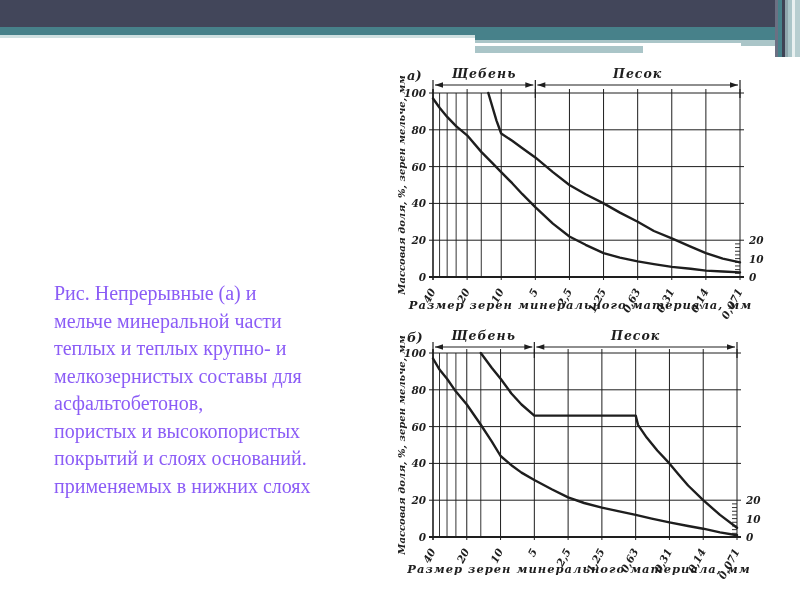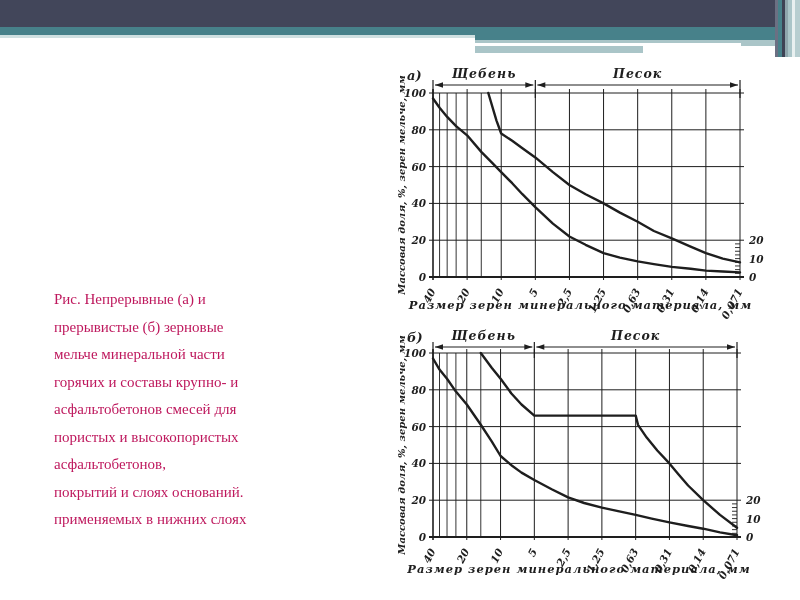--- a/index.html
+++ b/index.html
@@ -14,22 +14,22 @@
   .hdr-light-b{position:absolute;left:643px;top:40px;width:98px;height:3px;background:#aac5c8;}
   .hdr-light-c{position:absolute;left:741px;top:40px;width:59px;height:6px;background:#aac5c8;}
   .hdr-white-line{position:absolute;left:475px;top:43px;width:266px;height:3px;background:#ffffff;}
   .hdr-stripes{position:absolute;left:775px;top:0;width:25px;height:57px;display:flex;}
   .hdr-stripes div{height:100%;}
   .s1{width:3px;background:#6b7083;} .s2{width:4px;background:#47818a;}
   .s3{width:3px;background:#3e4254;} .s4{width:3px;background:#8fa6ad;}
   .s5{width:4px;background:#aac5c8;} .s6{width:3px;background:#e8f0f0;}
   .s7{width:5px;background:#b7ced0;}
   
-  .caption{position:absolute;left:54px;top:286px;width:350px;color:#be185d;
-           font-size:15px;line-height:27.5px;}
+  .caption{position:absolute;left:54px;top:280px;width:350px;color:#8b5cf6;
+           font-size:20px;line-height:27.5px;}
   
   .chart{position:absolute;left:395px;width:405px;height:260px;}
   #chart-a{top:60px;} #chart-b{top:320px;}
   svg text{fill:#1e1e1e;}
   .tl{font:italic 700 10.5px "DejaVu Serif",serif;}
   .zl{font:italic 700 12.5px "DejaVu Serif",serif;letter-spacing:1px;}
   .pl{font:italic 700 13px "DejaVu Serif",serif;}
   .al{font:italic 700 11.5px "DejaVu Serif",serif;letter-spacing:1px;}
   .yl{font:italic 700 10px "DejaVu Serif",serif;}
 </style>
@@ -51,26 +51,25 @@
     <div class="s2"></div>
     <div class="s3"></div>
     <div class="s4"></div>
     <div class="s5"></div>
     <div class="s6"></div>
     <div class="s7"></div>
   </div>
 
   <div class="caption">
     <div>Рис.  Непрерывные (а) и</div>
-    <div>прерывистые (б) зерновые</div>
     <div>мельче минеральной части</div>
-    <div>горячих и составы крупно- и</div>
-    <div>асфальтобетонов смесей для</div>
+    <div>теплых и теплых крупно- и</div>
+    <div>мелкозернистых составы для</div>
+    <div>асфальтобетонов,</div>
     <div>пористых и высокопористых</div>
-    <div>асфальтобетонов,</div>
     <div>покрытий и слоях оснований.</div>
     <div>применяемых в нижних слоях</div>
   </div>
 
   <svg id="chart-a" class="chart" viewBox="0 0 405 260">
       <line x1="34" y1="217" x2="349" y2="217" stroke="#1e1e1e" stroke-width="1.8"></line>
       <text x="31" y="221" class="tl" text-anchor="end">0</text>
       <line x1="34" y1="180.2" x2="349" y2="180.2" stroke="#1e1e1e" stroke-width="1"></line>
       <text x="31" y="184.2" class="tl" text-anchor="end">20</text>
       <line x1="34" y1="143.4" x2="349" y2="143.4" stroke="#1e1e1e" stroke-width="1"></line>

